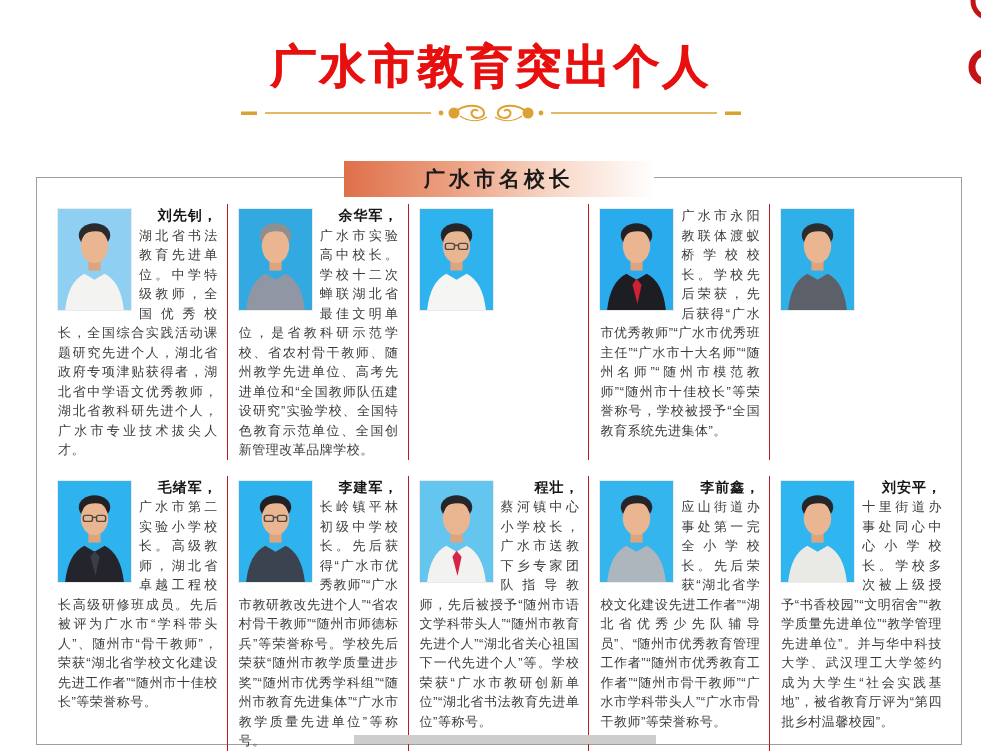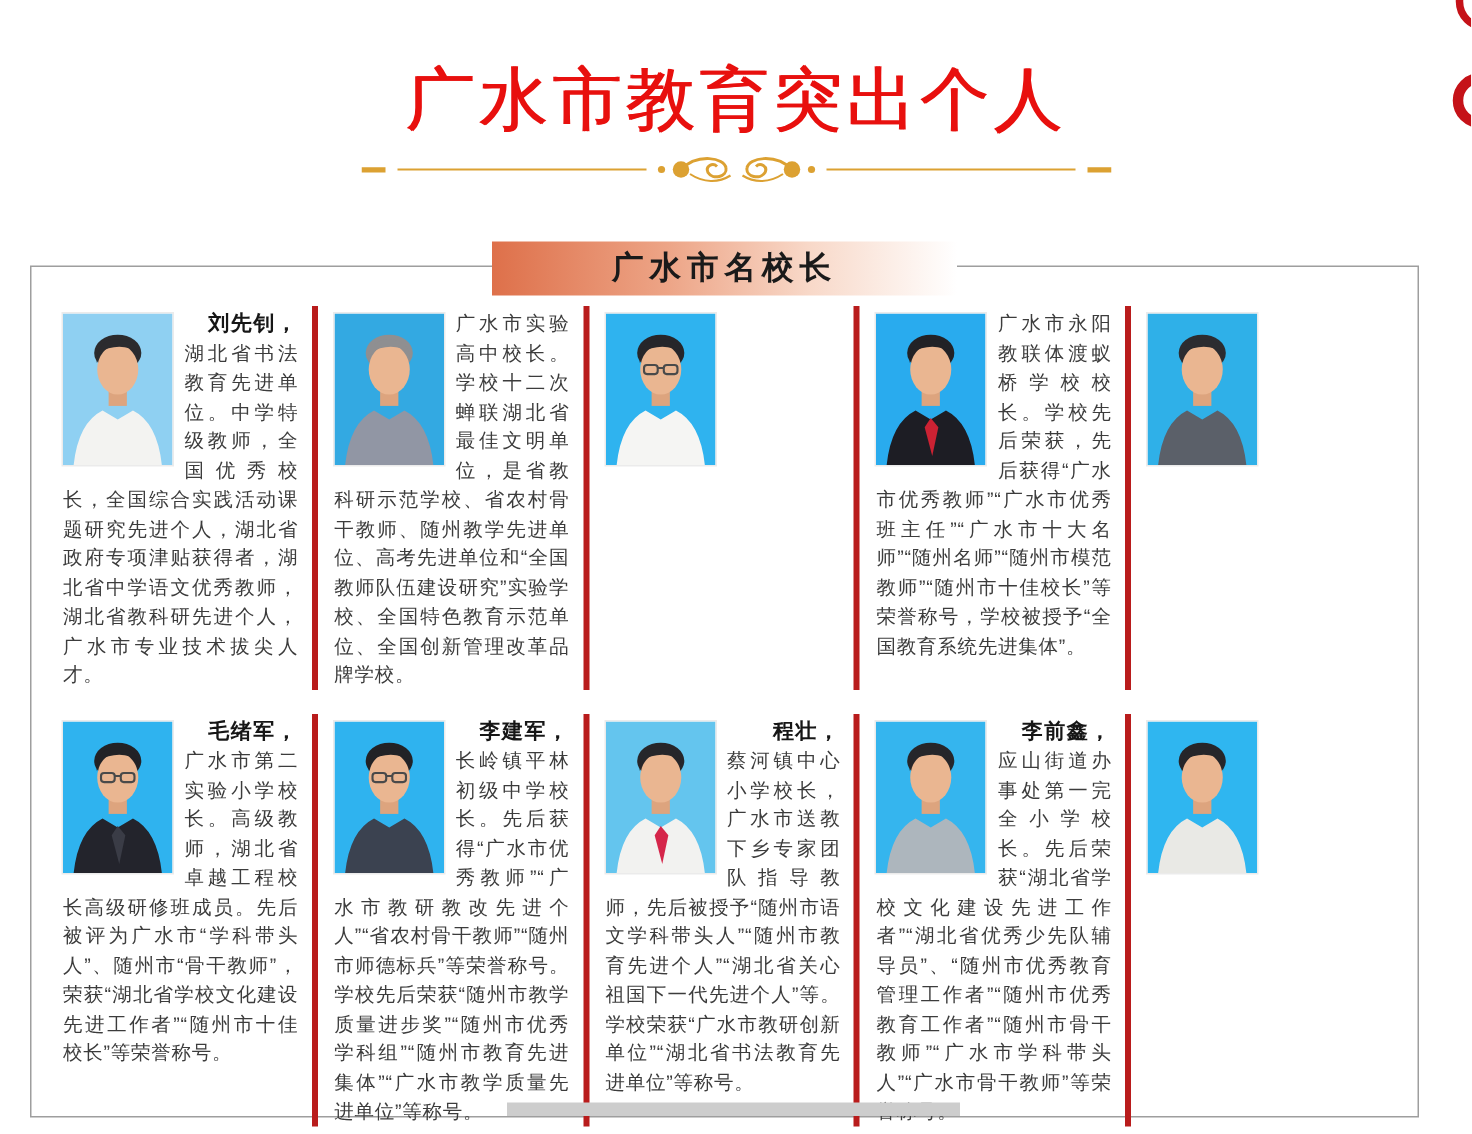--- a/index.html
+++ b/index.html
@@ -2,44 +2,44 @@
 <html><head>
 <meta charset="utf-8">
 <style>
   html,body{margin:0;padding:0;background:#fff;}
   body{font-family:"Liberation Sans","DejaVu Sans",sans-serif;}
   .page{position:relative;width:981px;height:756px;background:#fff;overflow:hidden;margin:0 auto;}
 
   
   .main-title{
     position:absolute;top:36px;left:0;width:100%;
-    text-align:center;font-size:46px;font-weight:400;letter-spacing:3px;
+    text-align:center;font-size:46px;font-weight:700;letter-spacing:3px;
     color:#e8100e;margin:0;
     text-shadow:1px 0 0 #e8100e;
   }
   .flourish-wrap{position:absolute;top:100px;left:0;width:100%;text-align:center;}
 
   .corner-decor{position:absolute;top:0;right:0;width:22px;height:100px;overflow:hidden;}
 
   
   .main-box{
-    position:absolute;left:20px;top:177px;width:926px;height:568px;
+    position:absolute;left:36px;top:177px;width:926px;height:568px;
     border:1px solid #9e9e9e;box-sizing:border-box;
     padding:26px 10px 0 10px;
   }
   .section-banner{
     position:absolute;top:-17px;left:50%;transform:translateX(-50%);
     width:310px;height:36px;line-height:36px;text-align:center;
     background:linear-gradient(90deg,#de704a 0%,#eda587 38%,#f8d8c8 68%,#ffffff 100%);
     font-size:21px;font-weight:bold;color:#1a1a1a;letter-spacing:4px;
   }
 
   .grid{display:grid;grid-template-columns:repeat(5,1fr);row-gap:16px;}
   .cell{
-    border-right:4px solid #b91c1c;
+    border-right:1px solid #b91c1c;
     padding:2px 9px 0 11px;box-sizing:border-box;
     min-height:240px;
   }
   .cell:nth-child(5n){border-right:none;}
   .cell:nth-child(n+6){min-height:254px;}
 
   .photo{
     float:left;width:73px;height:101px;margin:3px 8px 3px 0;
     outline:1px solid rgba(0,0,0,0.08);
   }
@@ -125,21 +125,21 @@
         <path d="M22,33 Q22,17 36,17 Q50,17 50,33 Q50,25 44,23 Q37,21 30,23 Q23,25 22,33 Z" fill="#8f8f91"></path>
         <g fill="none" stroke-width="1.4" stroke="none">
           <rect x="25" y="34" width="9" height="6" rx="2"></rect>
           <rect x="38" y="34" width="9" height="6" rx="2"></rect>
           <line x1="34" y1="36" x2="38" y2="36"></line>
         </g>
         <path d="M7,100 Q10,72 26,64 L36,70 L46,64 Q62,72 65,100 Z" fill="#9196a4"></path>
         <polygon points="36,69 41,75 37,94 32,75" fill="none"></polygon>
       </svg>
     </div>
-    <p class="bio"><span>广水市实验高中校长。学校十二次蝉联湖北省最佳文明单位，是省教科研示范学校、省农村骨干教师、随州教学先进单位、高考先进单位和“全国教师队伍建设研究”实验学校、全国特色教育示范单位、全国创新管理改革品牌学校。</span></p>
+    <p class="bio"><span class="name">余华军，</span><span>广水市实验高中校长。学校十二次蝉联湖北省最佳文明单位，是省教科研示范学校、省农村骨干教师、随州教学先进单位、高考先进单位和“全国教师队伍建设研究”实验学校、全国特色教育示范单位、全国创新管理改革品牌学校。</span></p>
   </div>
 
   <div class="cell">
     <div class="photo">
       <svg viewBox="0 0 72 100" preserveAspectRatio="none">
         <rect width="72" height="100" fill="#2fb3ef"></rect>
         <ellipse cx="36" cy="26" rx="15.5" ry="12" fill="#26262a"></ellipse>
         <rect x="30" y="47" width="12" height="14" fill="#dda47e"></rect>
         <ellipse cx="36" cy="37" rx="13.5" ry="16.5" fill="#eab691"></ellipse>
         <path d="M22,33 Q22,17 36,17 Q50,17 50,33 Q50,25 44,23 Q37,21 30,23 Q23,25 22,33 Z" fill="#26262a"></path>
@@ -283,19 +283,20 @@
         <path d="M22,33 Q22,17 36,17 Q50,17 50,33 Q50,25 44,23 Q37,21 30,23 Q23,25 22,33 Z" fill="#26262a"></path>
         <g fill="none" stroke-width="1.4" stroke="none">
           <rect x="25" y="34" width="9" height="6" rx="2"></rect>
           <rect x="38" y="34" width="9" height="6" rx="2"></rect>
           <line x1="34" y1="36" x2="38" y2="36"></line>
         </g>
         <path d="M7,100 Q10,72 26,64 L36,70 L46,64 Q62,72 65,100 Z" fill="#e9e9e5"></path>
         <polygon points="36,69 41,75 37,94 32,75" fill="none"></polygon>
       </svg>
     </div>
+    <p class="bio"><span class="name">刘安平，</span><span>十里街道办事处同心中心小学校长。学校多次被上级授予“书香校园”“文明宿舍”“教学质量先进单位”“教学管理先进单位”。并与华中科技大学、武汉理工大学签约成为大学生“社会实践基地”，被省教育厅评为“第四批乡村温馨校园”。</span></p>
   </div>
 </div>
 
     <div class="scrollbar-thumb"></div>
   </div>
 
 </div>
 
 </body></html>

